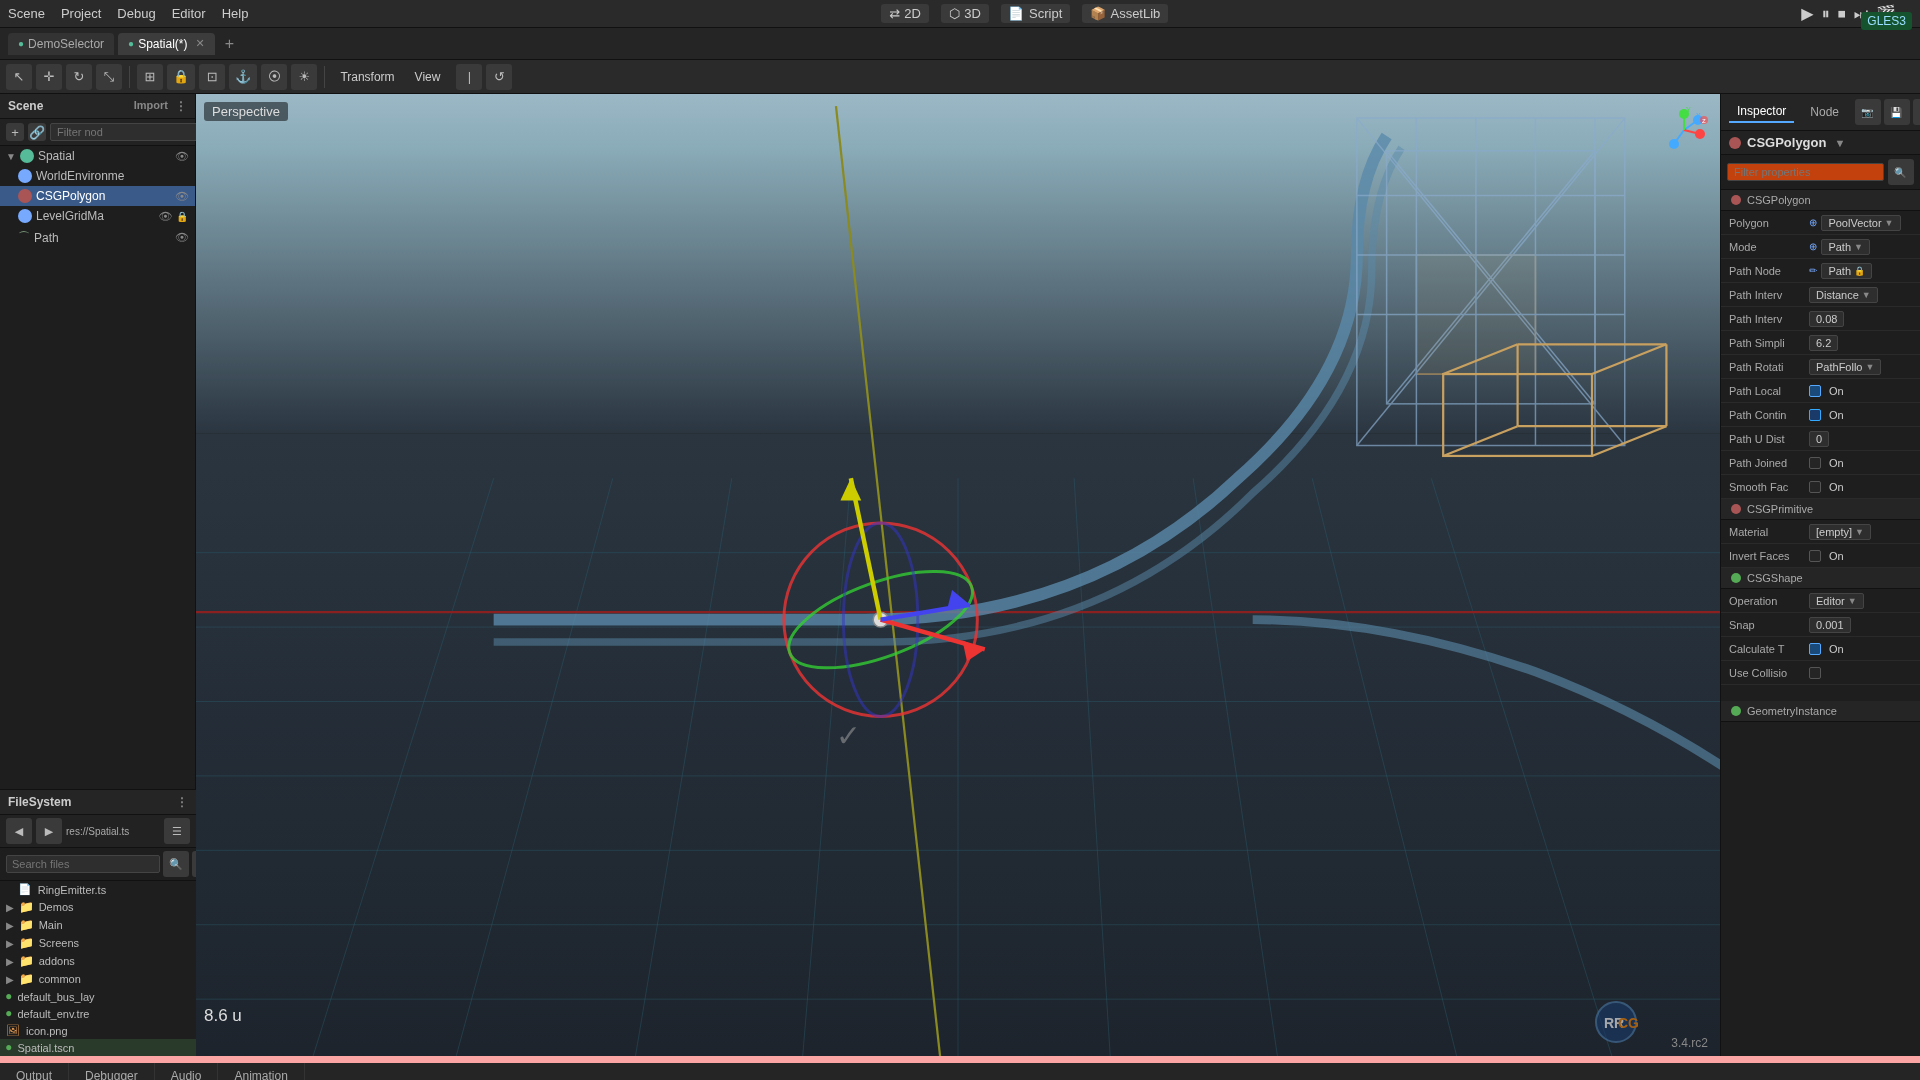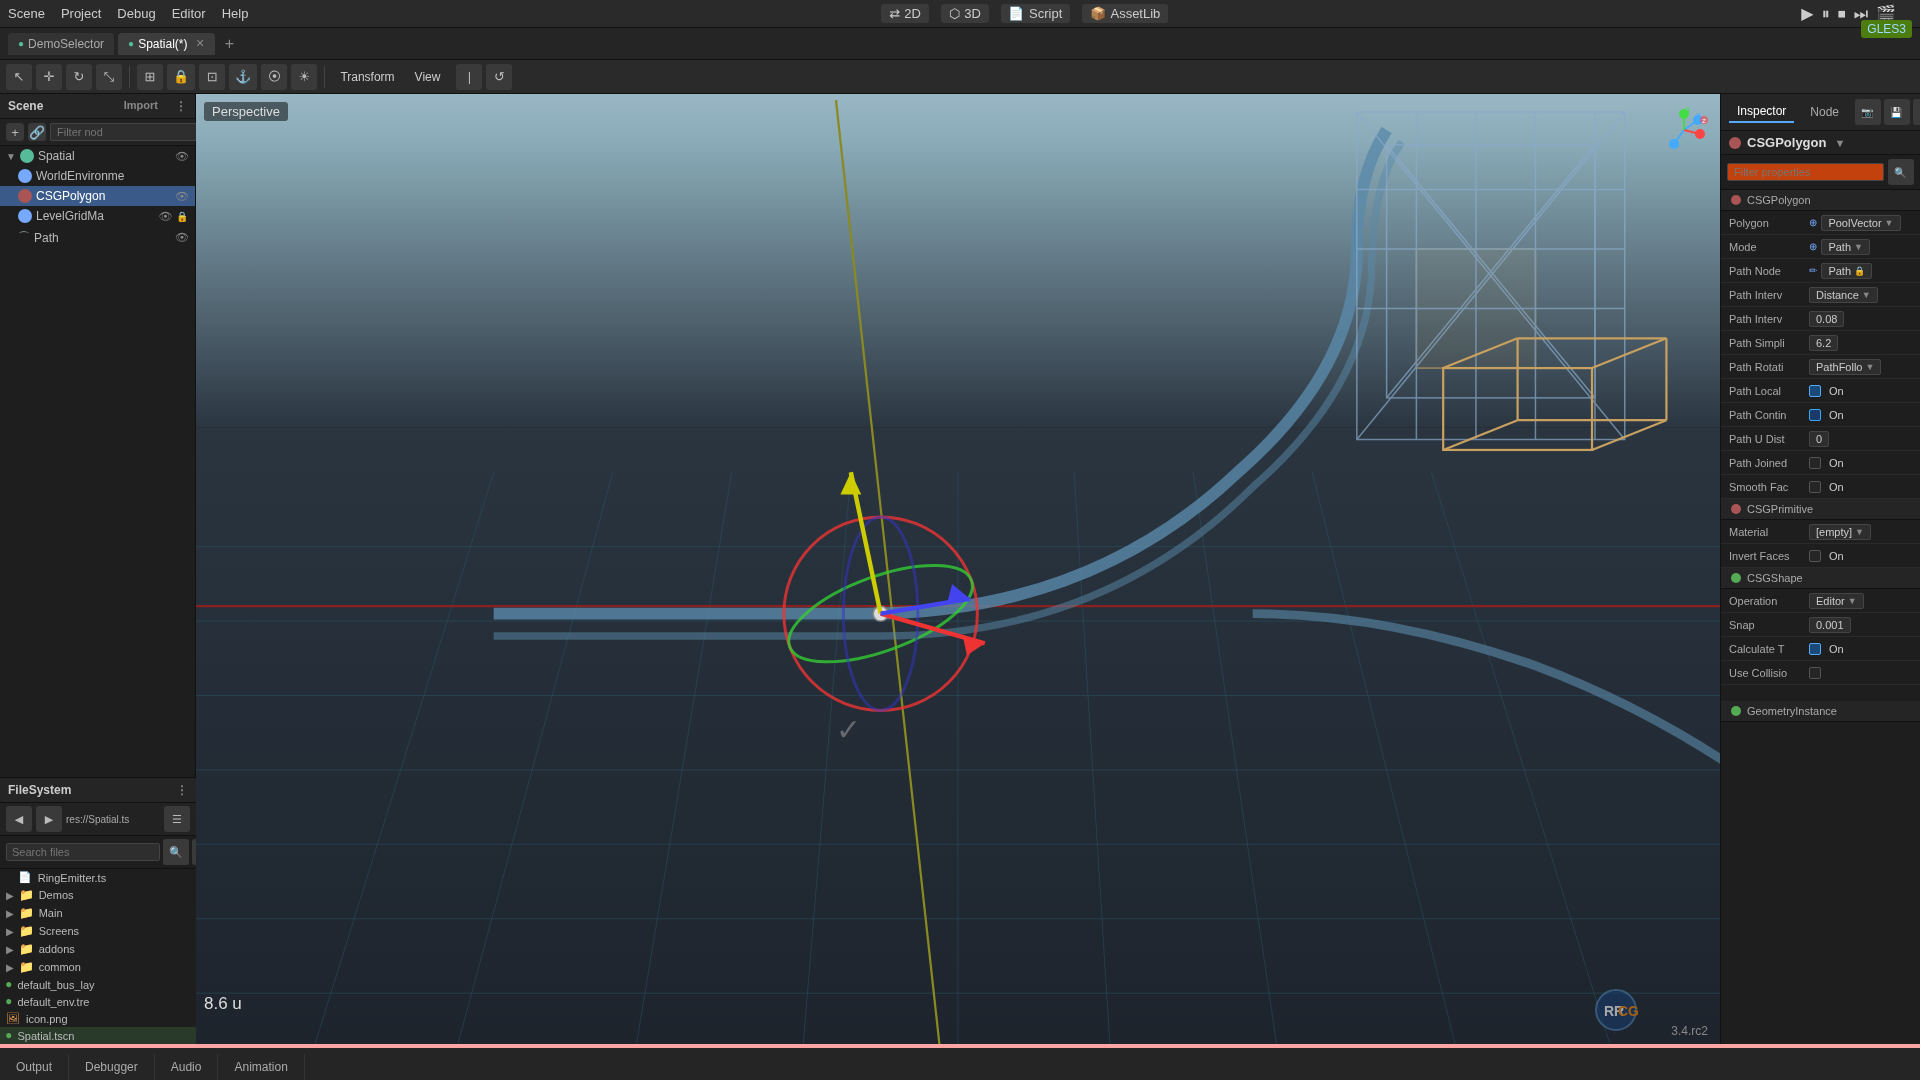--- a/index.html
+++ b/index.html
@@ -140,21 +140,21 @@
       font-weight: bold;
       color: #ccc;
       border-bottom: 1px solid #111;
       display: flex;
       align-items: center;
       gap: 4px;
     }
     .panel-header-right {
       margin-left: auto;
       display: flex;
-      gap: 17px;
+      gap: 7px;
     }
     .filter-bar {
       display: flex;
       align-items: center;
       padding: 4px 6px;
       background: #222;
       border-bottom: 1px solid #111;
       gap: 4px;
     }
     .filter-input {
@@ -323,25 +323,25 @@
       width: 12px;
       height: 12px;
       border: 1px solid #5af;
       background: #1a4a7a;
       display: inline-block;
       border-radius: 2px;
       flex-shrink: 0;
     }
     
     .bottom-panel {
-      height: 36px;
+      height: 24px;
       background: #252525;
-      border-top: 4px solid #fca5a5;
-      display: flex;
-      align-items: flex-end;
+      border-top: 7px solid #fca5a5;
+      display: flex;
+      align-items: flex-start;
       flex-shrink: 0;
     }
     .bottom-tab {
       padding: 6px 16px;
       cursor: pointer;
       font-size: 12px;
       color: #aaa;
       border-right: 1px solid #333;
     }
     
@@ -399,23 +399,23 @@
     .logo-watermark {
       position: absolute;
       bottom: 10px;
       right: 80px;
       width: 48px;
       height: 48px;
       opacity: 0.6;
     }
     .gles-badge {
       position: absolute;
-      top: 20px;
+      top: 12px;
       right: 8px;
-      background: #4d7c0f;
+      background: #14532d;
       color: #9df;
       font-size: 12px;
       padding: 2px 6px;
       border-radius: 3px;
     }
     .play-controls {
       display: flex;
       align-items: center;
       gap: 8px;
       margin-left: auto;

